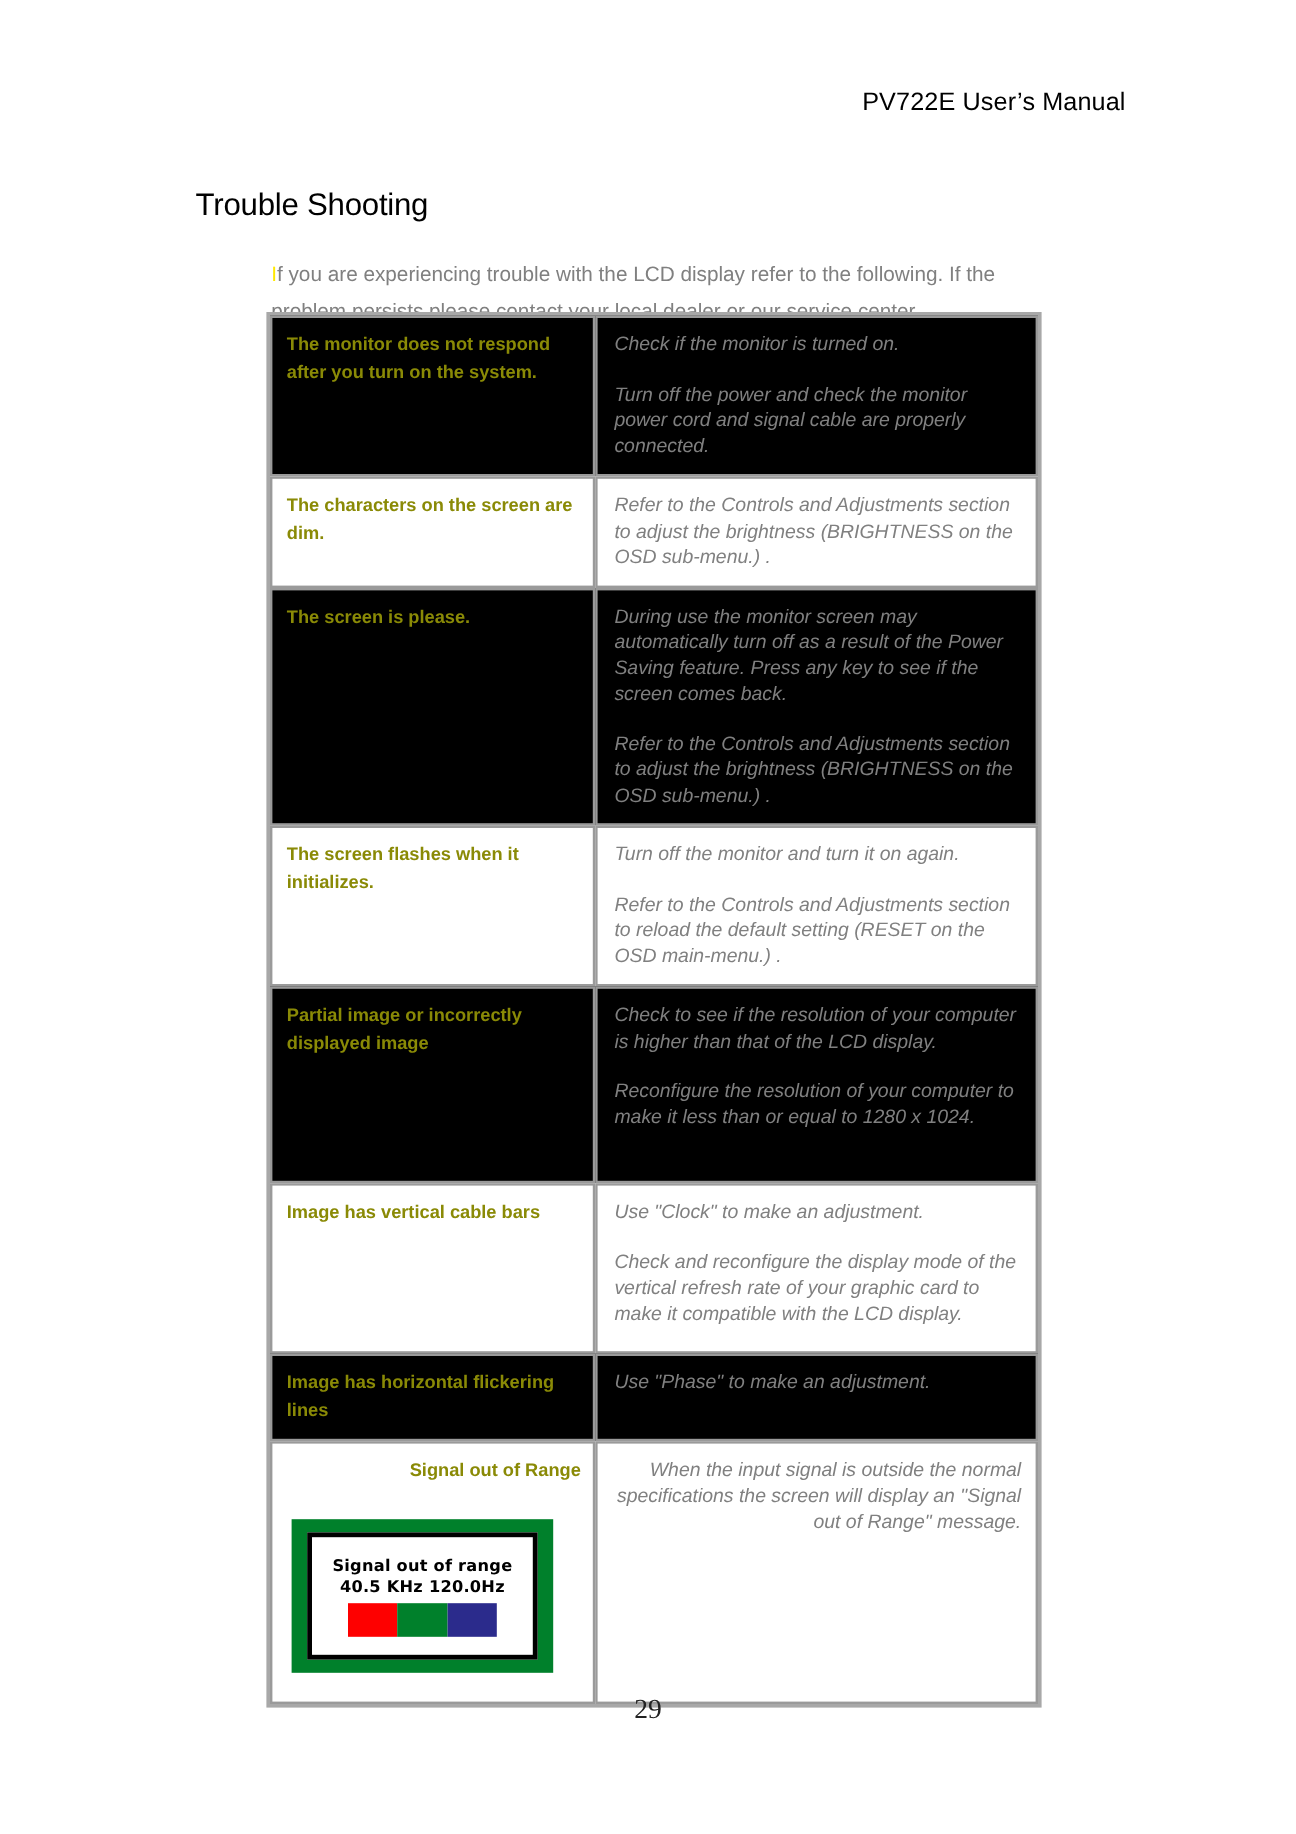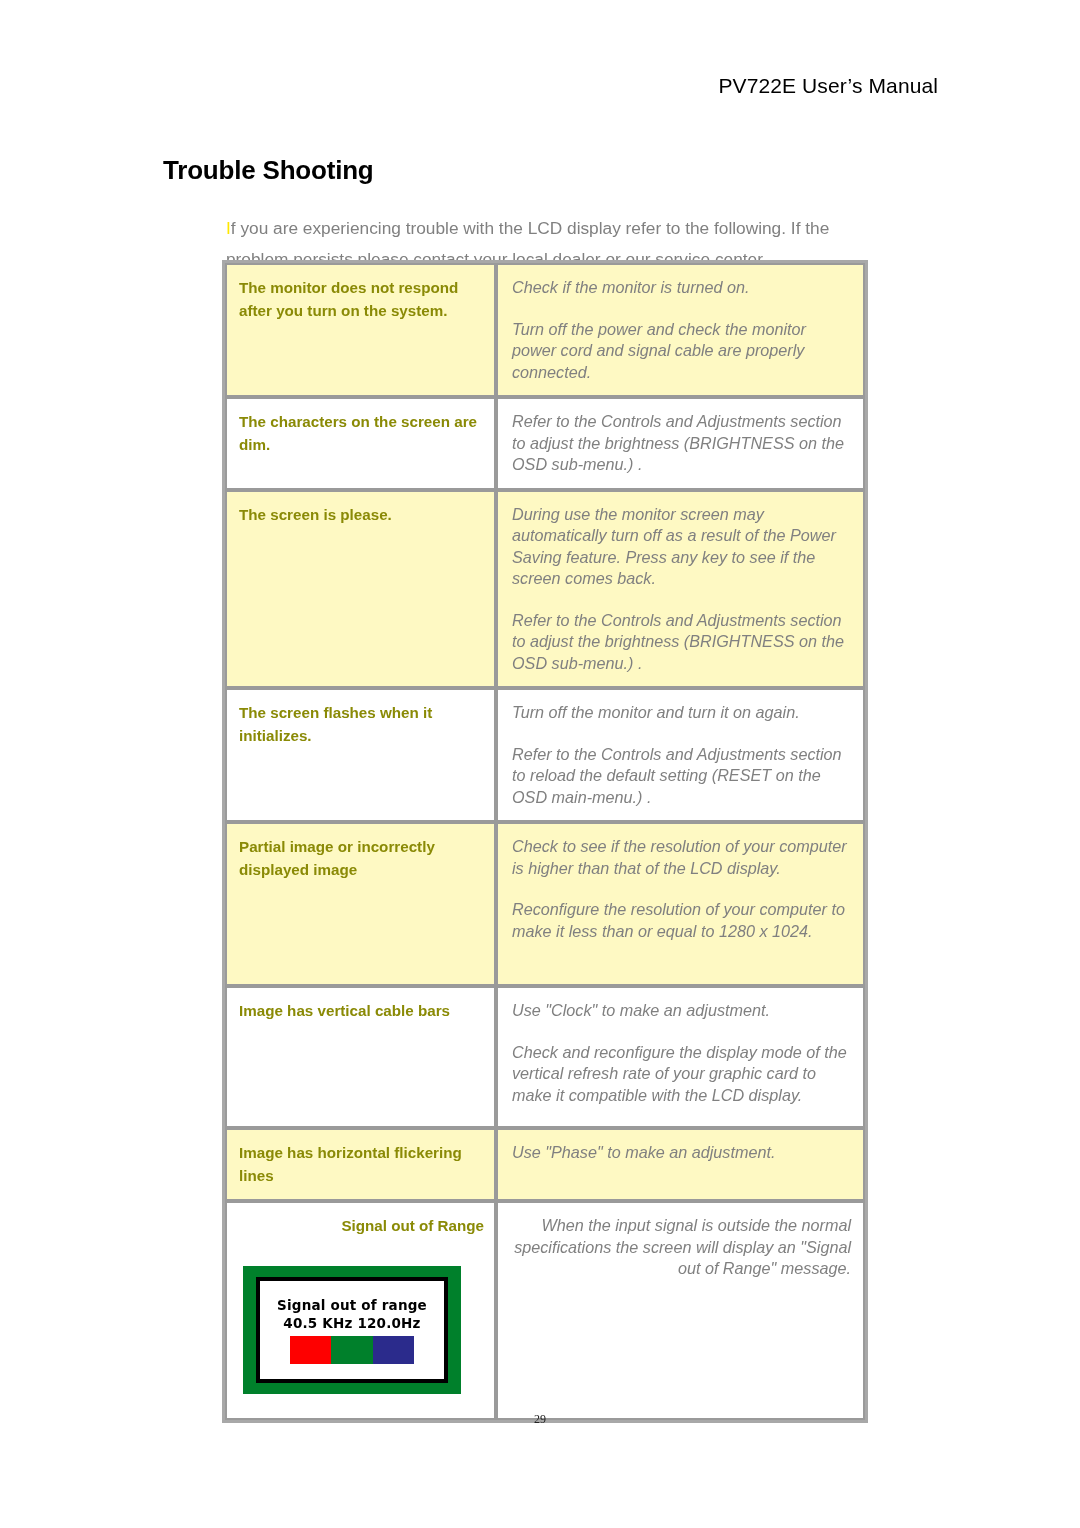--- a/index.html
+++ b/index.html
@@ -30,21 +30,21 @@
     letter-spacing: 0.1px;
     white-space: nowrap;
   }
 
   
   .section-title {
     position: absolute;
     top: 138px;
     left: 163px;
     font-size: 26px;
-    font-weight: bold;
+    font-weight: normal;
     color: #000000;
     letter-spacing: -0.2px;
   }
 
   
   .intro {
     position: absolute;
     top: 196px;
     left: 226px;
     width: 640px;
@@ -66,21 +66,21 @@
     border-spacing: 0;
     border: 3px solid #a8a8a8;
     background: #ffffff;
     table-layout: fixed;
   }
   .ts-table td {
     border: 2px solid #9a9a9a;
     vertical-align: top;
     padding: 0;
   }
-  .ts-row-shaded td { background: #fef9c3; }
+  .ts-row-shaded td { background: #000000; }
   .ts-row-plain  td { background: #ffffff; }
 
   td.col-symptom { width: 267px; }
   td.col-solution { width: 365px; }
 
   .symptom-text {
     font-size: 15.2px;
     font-weight: bold;
     color: #8a8a06;
     line-height: 22.5px;
@@ -151,21 +151,21 @@
   .osd-bar-blue  { background: #2b2b8c; }
 
   
   .page-number {
     position: absolute;
     top: 1412px;
     left: 0;
     width: 1080px;
     text-align: center;
     font-family: "Liberation Serif", serif;
-    font-size: 12px;
+    font-size: 23px;
     color: #222222;
   }
 </style>
 </head>
 <body>
 
 <div class="page">
 
   <div class="running-header">PV722E User’s Manual</div>
 

